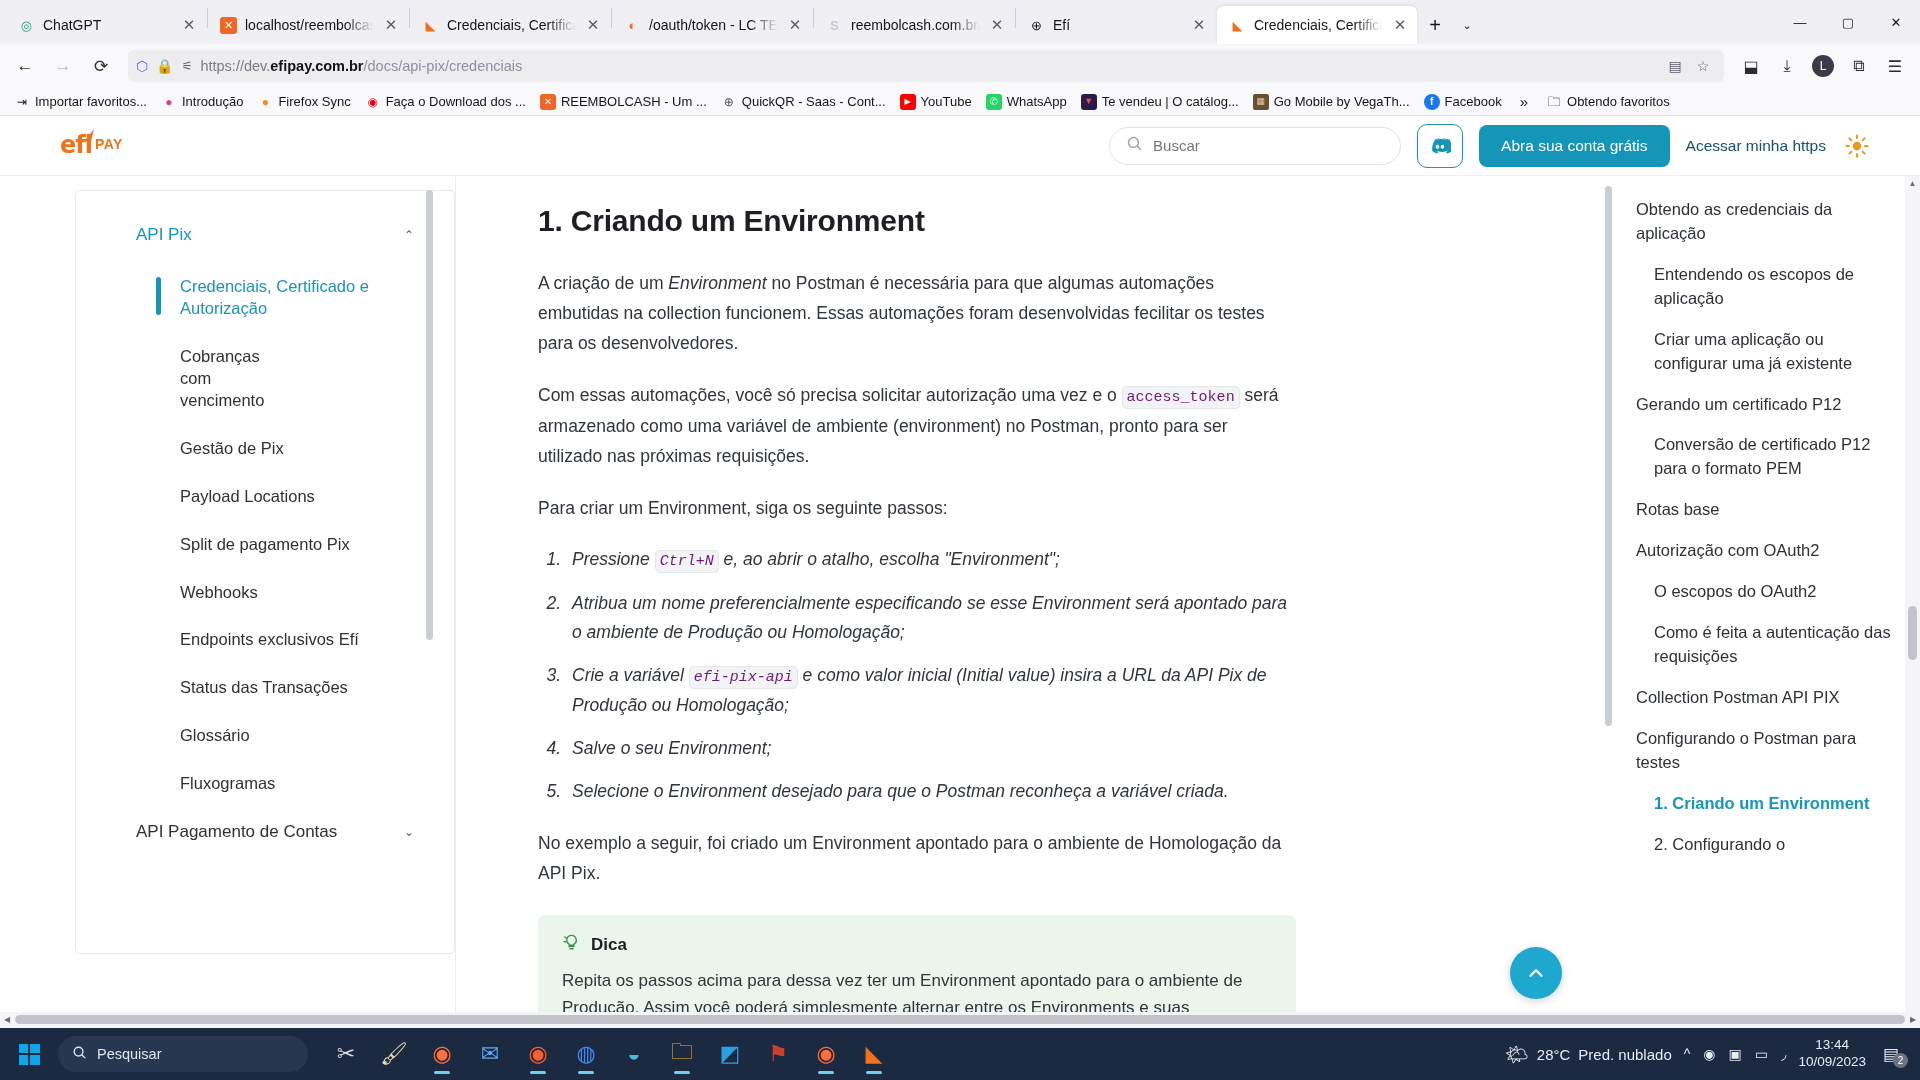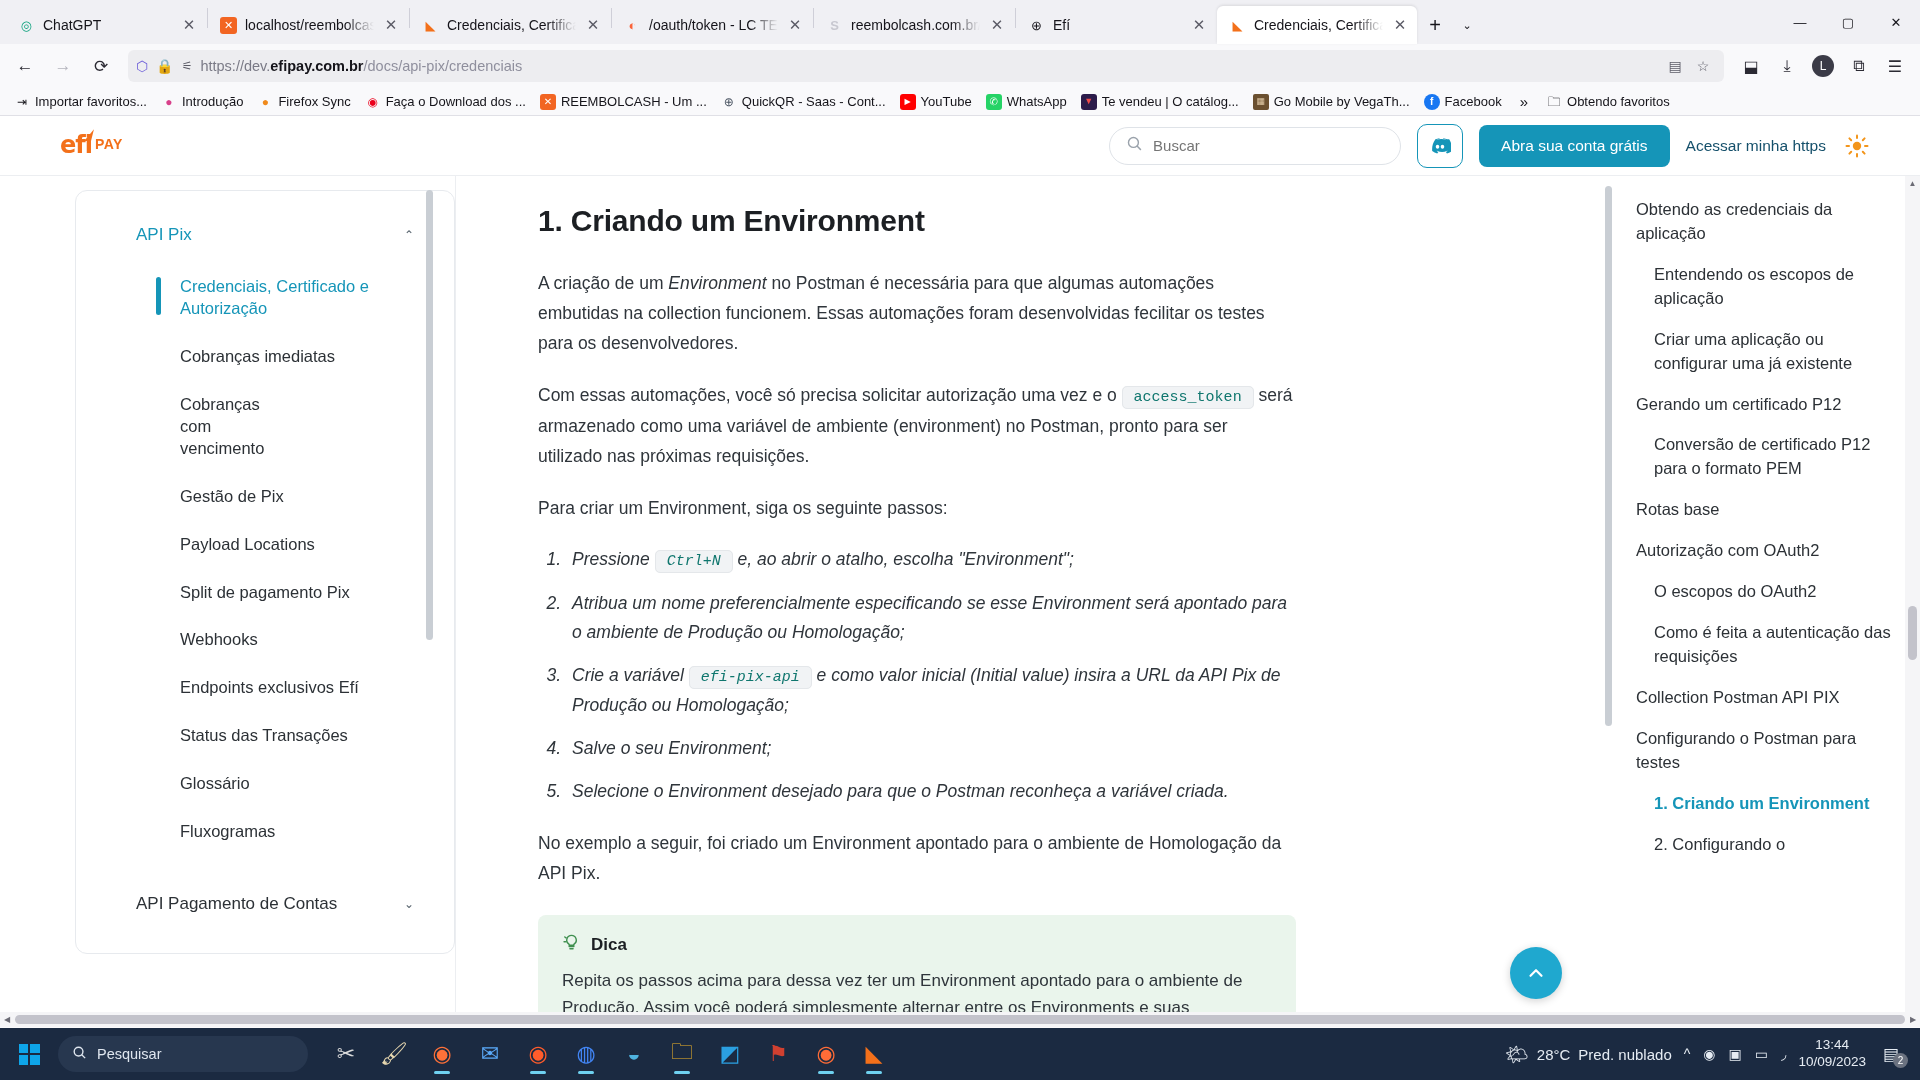--- a/index.html
+++ b/index.html
@@ -121,21 +121,21 @@
   }
   .link-acc { font-size: 15.5px; color: #15506b; }
   .theme-toggle { width: 30px; height: 30px; display:flex; align-items:center;
                   justify-content:center; color: #f3951a; font-size: 21px; margin-right: 20px;}
 
   .body-area { display: flex; height: calc(100% - 60px); position: relative;
                background: #fff; }
 
   
   .leftnav { width: 455px; flex: 0 0 455px; padding: 14px 0 0 75px; position: relative; }
-  .leftnav-card { border: 1px solid #e7eaee; border-radius: 12px; height: 764px;
+  .leftnav-card { border: 1px solid #e7eaee; border-radius: 5px; height: 764px;
                   padding: 26px 0 0 0; overflow: hidden; position: relative; }
   .nav-group-head {
     display: flex; align-items: center; justify-content: space-between;
     padding: 8px 40px 8px 60px; font-size: 17px; color: #1595b8;
   }
   .nav-group-head.collapsed { color: #2c3136; }
   .chev { font-size: 12px; color: #5a6670; }
   .nav-items { padding: 10px 0 0 0; }
   .nav-item { position: relative; padding: 13px 30px 13px 104px; font-size: 16.5px;
               color: #2c3136; line-height: 1.33; }
@@ -152,22 +152,22 @@
   
   .maincol { flex: 1 1 auto; padding: 28px 0 0 0; position: relative;
              border-left: 1px solid #eceef1; }
   .mainwrap { padding: 0 60px 0 82px; max-width: 900px; }
   .maincol h1 { font-size: 30px; font-weight: 700; color: #1c1f23; margin-bottom: 30px;
                 letter-spacing: -.2px; }
   .maincol p { font-size: 17.5px; color: #2f353b; line-height: 1.72; margin-bottom: 22px; }
   .maincol em { font-style: italic; }
   code.inline {
     background: #f1f3f5; border: 1px solid #e4e7ea; border-radius: 5px;
-    padding: 2px 11px; font-family: "Liberation Mono", monospace;
-    font-size: 15px; color: #0f766e;
+    padding: 2px 4px; font-family: "Liberation Mono", monospace;
+    font-size: 15px; color: #701a75;
   }
   .maincol ol { margin: 0 0 22px 0; padding-left: 28px; }
   .maincol ol li { font-size: 17.5px; color: #2f353b; line-height: 1.66;
                    margin-bottom: 14px; padding-left: 6px; font-style: italic; }
 
   .tipbox { background: #eaf5ec; border-radius: 8px; padding: 18px 24px 22px 24px;
             margin-top: 26px; width: 100%; }
   .tipbox .tiphead { display:flex; align-items:center; gap: 10px; margin-bottom: 10px; }
   .tipbox .tipicon { font-size: 18px; color: #3f8f4f; }
   .tipbox .tiptitle { font-size: 17px; font-weight: 700; color: #1c1f23; }
@@ -414,32 +414,31 @@
     <div class="body-area">
 
       <div class="leftnav">
         <div class="leftnav-card">
           <div class="nav-group-head">
             <span>API Pix</span>
             <span class="chev">⌃</span>
           </div>
           <div class="nav-items">
             <div class="nav-item active">Credenciais, Certificado e Autorização</div>
-            <div class="nav-item">Cobranças imediatas</div>
             <div class="nav-item" style="max-width:180px">Cobranças com vencimento</div>
             <div class="nav-item">Gestão de Pix</div>
             <div class="nav-item">Payload Locations</div>
             <div class="nav-item">Split de pagamento Pix</div>
             <div class="nav-item">Webhooks</div>
             <div class="nav-item">Endpoints exclusivos Efí</div>
             <div class="nav-item">Status das Transações</div>
             <div class="nav-item">Glossário</div>
             <div class="nav-item">Fluxogramas</div>
           </div>
-          <div class="nav-group-head collapsed" style="margin-top:30px">
+          <div class="nav-group-head collapsed" style="margin-top:6px">
             <span>API Pagamento de Contas</span>
             <span class="chev">⌄</span>
           </div>
         </div>
         <div class="leftnav-scroll">
           <div class="thumb"></div>
         </div>
       </div>
 
       <div class="maincol">

